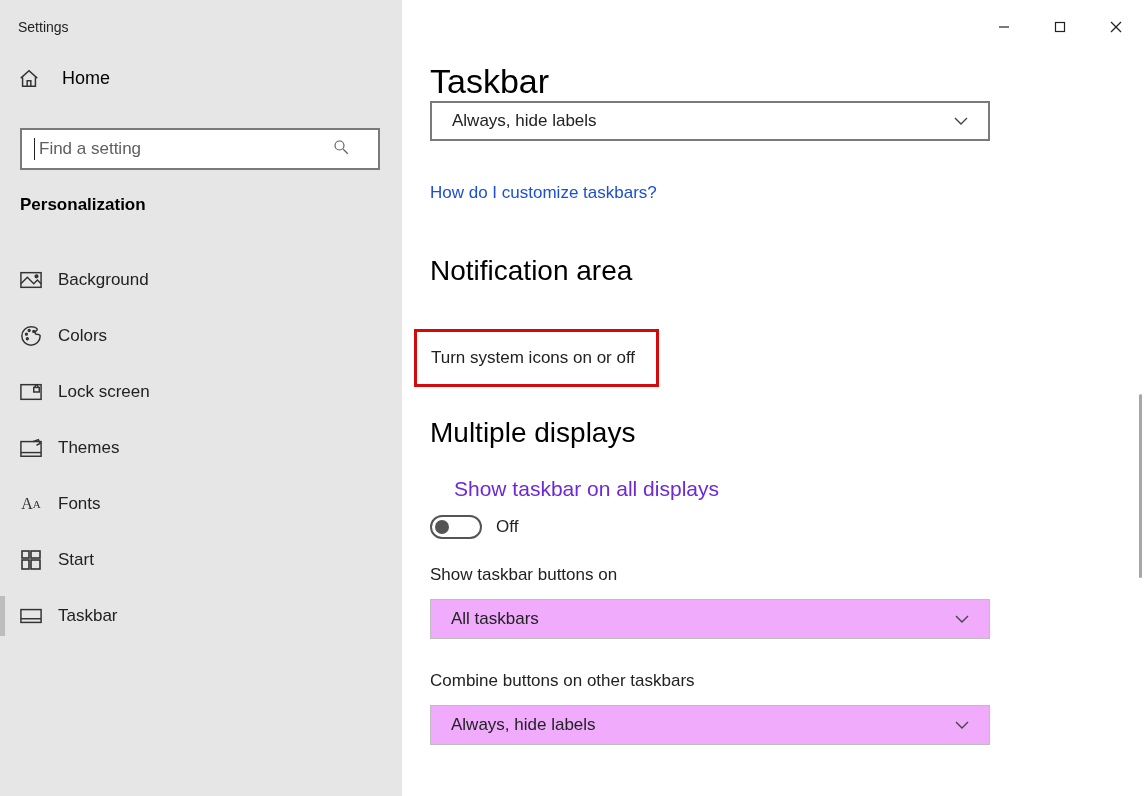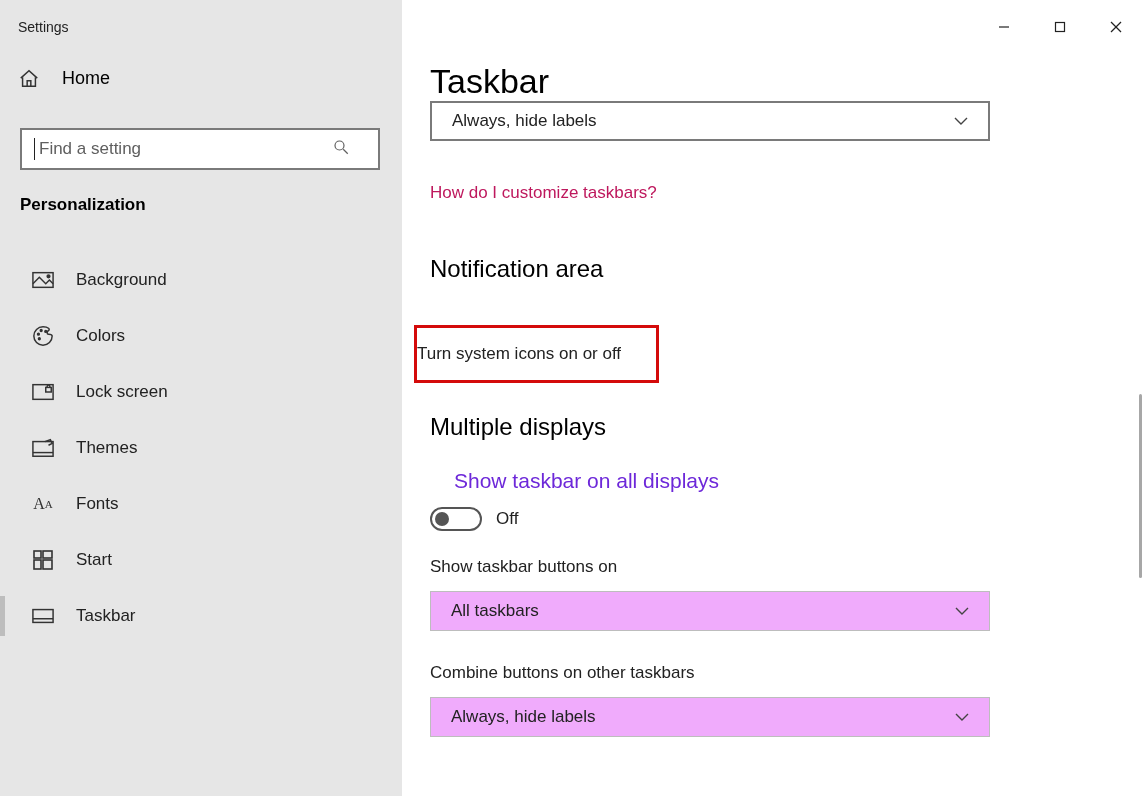--- a/index.html
+++ b/index.html
@@ -94,22 +94,22 @@
   }
   .nav {
     position: absolute;
     left: 0; top: 252px;
     width: 100%;
   }
   .nav-item {
     display: flex;
     align-items: center;
     height: 56px;
-    padding-left: 32px;
-    gap: 22px;
+    padding-left: 20px;
+    gap: 16px;
     font-size: 17px;
     color: #222;
     position: relative;
     text-align: right;
   }
   .nav-item.selected::before {
     content: "";
     position: absolute;
     left: 0; top: 8px; bottom: 8px;
     width: 5px;
@@ -134,41 +134,42 @@
     font-size: 17px;
     color: #222;
   }
   .combo.grey {
     border: 1px solid #bdbdbd;
     background: #f0abfc;
   }
   .combo .chev { stroke: #444; fill: none; }
   .link {
     font-size: 17px;
-    color: #be185d;
+    color: #1d4ed8;
   }
   .h2 {
-    font-size: 24px;
+    font-size: 28px;
     font-weight: 400;
   }
   .label {
     font-size: 17px;
     color: #222;
   }
   .sublabel {
     font-size: 21px;
     color: #6d28d9;
     margin-left: 24px;
   }
   .highlight-box {
     border: 3px solid #d40a0a;
     width: 245px;
     height: 58px;
     display: flex;
     align-items: center;
+    padding-left: 14px;
     margin-left: -16px;
   }
   .toggle-row {
     display: flex;
     align-items: center;
     gap: 14px;
   }
   .toggle {
     width: 52px;
     height: 24px;

